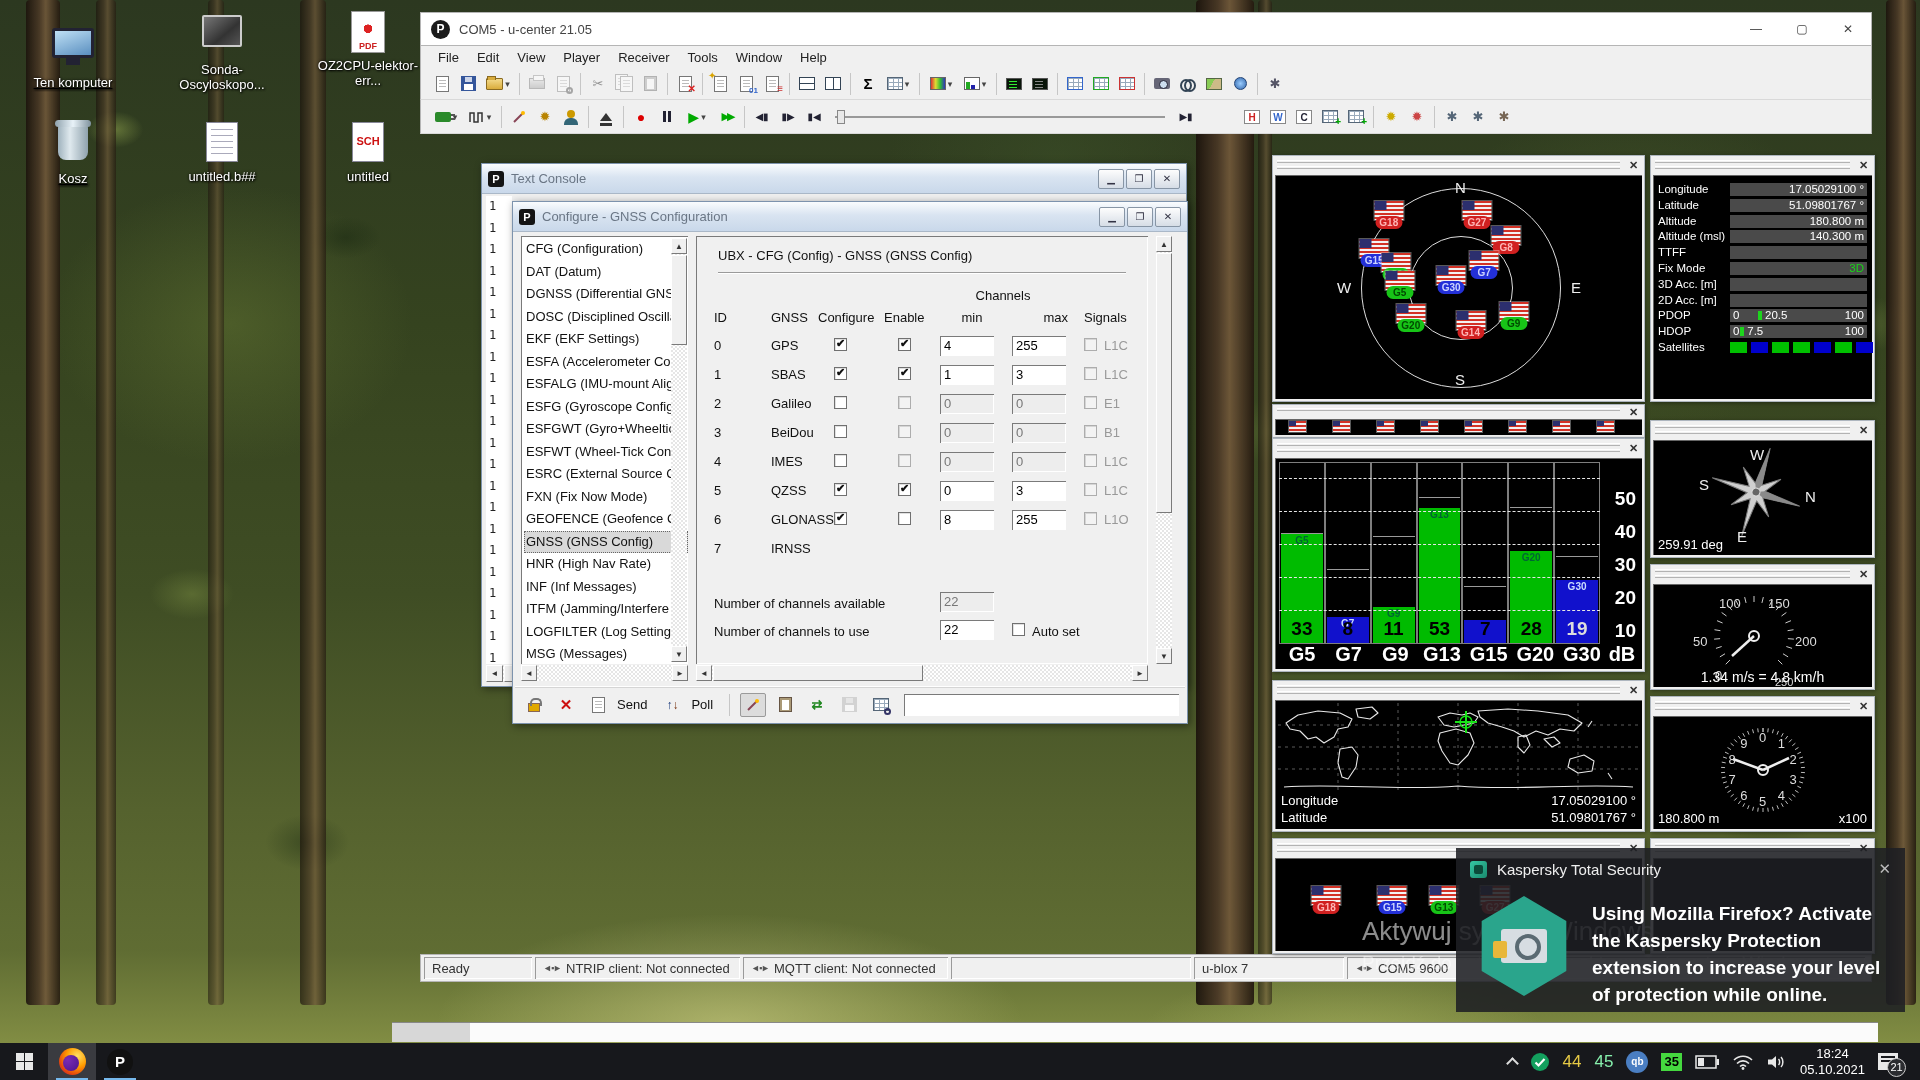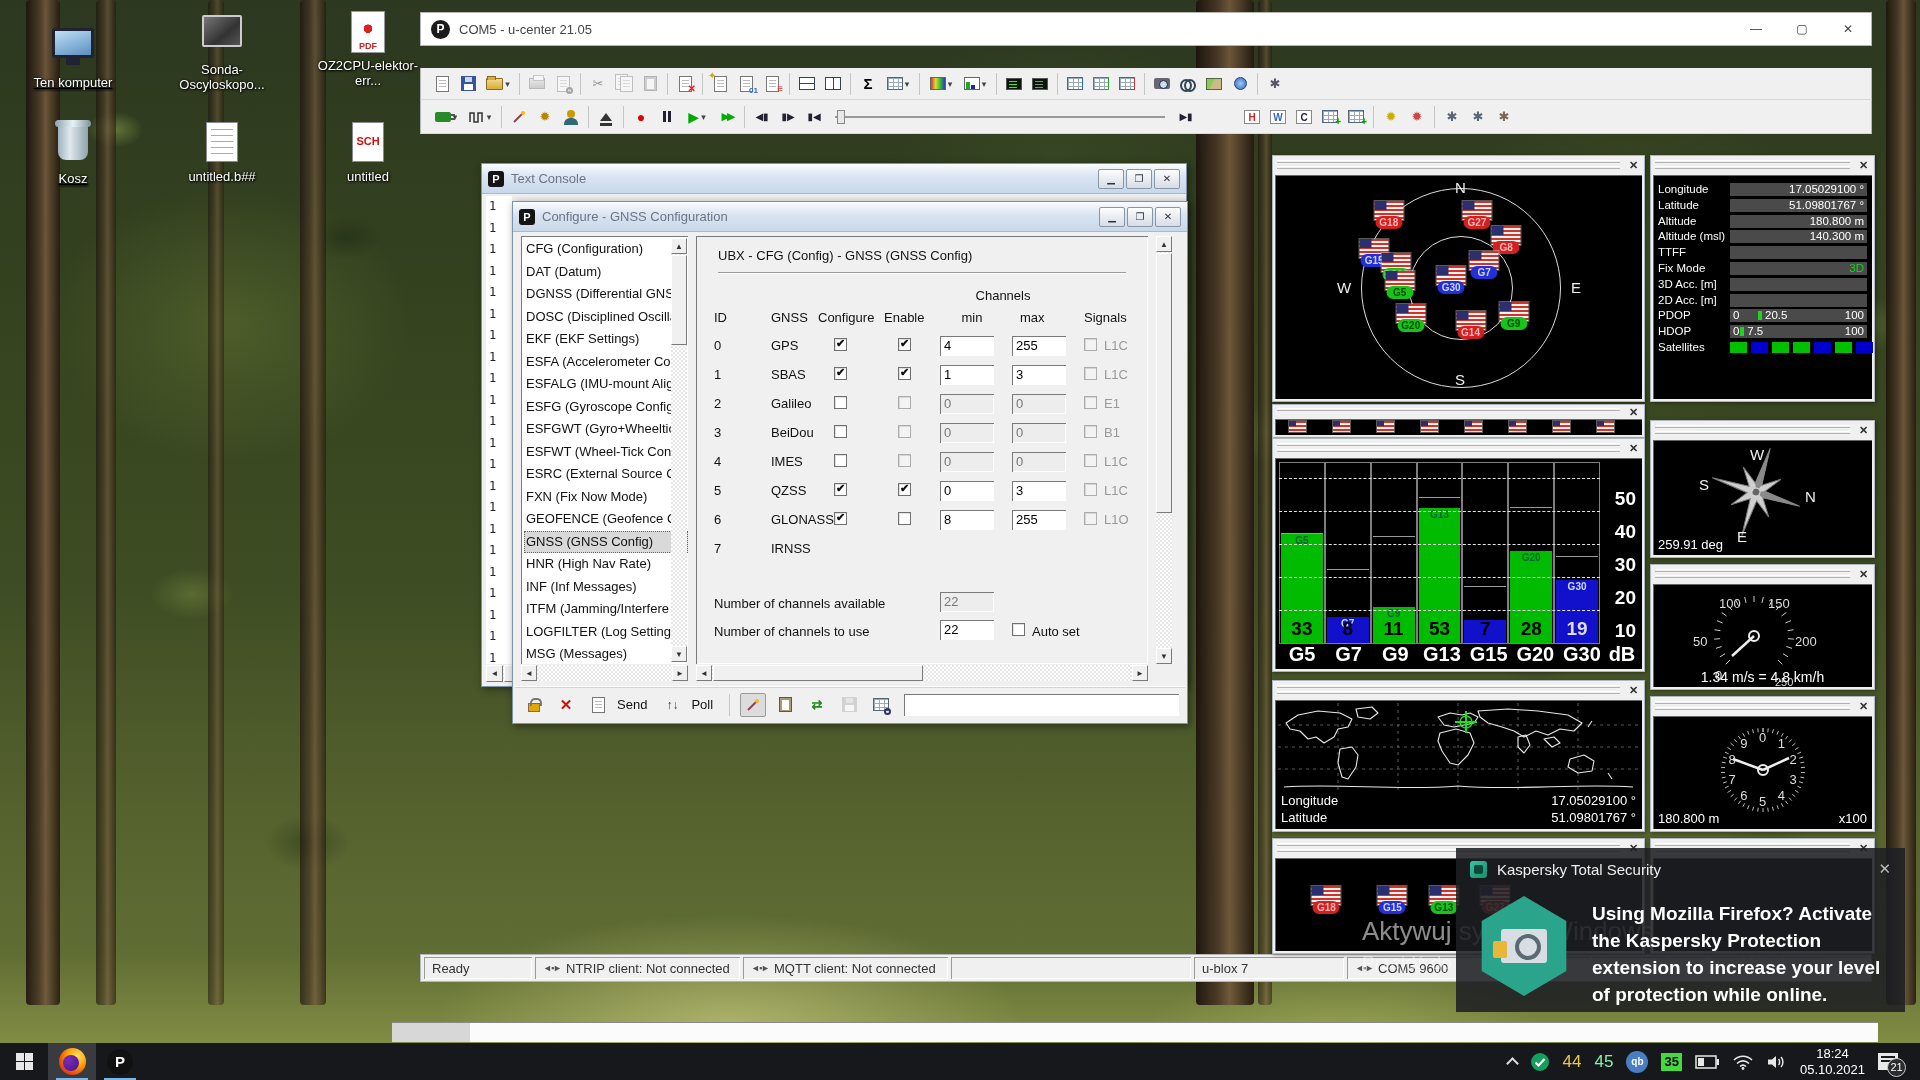--- a/index.html
+++ b/index.html
@@ -260,20 +260,30 @@
 
   <div id="titlebar" class="chrome">
     <div class="plogo">P</div>
     <div class="ttl">COM5 - u-center 21.05</div>
     <div class="winbtns">
       <div class="winbtn">—</div>
       <div class="winbtn">▢</div>
       <div class="winbtn">✕</div>
     </div>
   </div>
+  <div id="menubar" class="chrome">
+      <div class="menu-item">File</div>
+      <div class="menu-item">Edit</div>
+      <div class="menu-item">View</div>
+      <div class="menu-item">Player</div>
+      <div class="menu-item">Receiver</div>
+      <div class="menu-item">Tools</div>
+      <div class="menu-item">Window</div>
+      <div class="menu-item">Help</div>
+    </div>
   <div id="tb1" class="chrome toolbar">
       <div class="tbi">
         <i class="gdoc"></i>
       </div>
       <div class="tbi">
         <i class="gfloppy"></i>
       </div>
       <div class="tbi dd">
         <i class="gfolder"></i>
       </div>
@@ -579,21 +589,21 @@
     <div id="rpanel">
       <div class="dlbl" style="position:absolute;left:22px;top:12px">UBX - CFG (Config) - GNSS (GNSS Config)</div>
       <div class="hr-et" style="left:22px;right:22px;top:36px"></div>
       <div class="dlbl" style="position:absolute;left:244px;top:52px;width:126px;text-align:center">Channels</div>
       <div id="gnss-cols">
           <div class="dlbl" style="position: absolute; left: 18px; top: 74px; width: 30px;">ID</div>
           <div class="dlbl" style="position: absolute; left: 75px; top: 74px; width: 46px;">GNSS</div>
           <div class="dlbl" style="position: absolute; left: 122px; top: 74px; width: 60px;">Configure</div>
           <div class="dlbl" style="position: absolute; left: 188px; top: 74px; width: 48px;">Enable</div>
           <div class="dlbl" style="position: absolute; left: 252px; top: 74px; width: 48px; text-align: center;">min</div>
-          <div class="dlbl" style="position: absolute; left: 324px; top: 74px; width: 48px; text-align: left;">max</div>
+          <div class="dlbl" style="position: absolute; left: 324px; top: 74px; width: 48px; text-align: right;">max</div>
           <div class="dlbl" style="position: absolute; left: 388px; top: 74px; width: 60px;">Signals</div>
         </div>
       <div id="gnss-rows">
           <div style="position: absolute; left: 0px; top: 100px; right: 0px; height: 24px;">
             <div class="dlbl" style="position: absolute; left: 18px; top: 2px;">0</div>
             <div class="dlbl" style="position: absolute; left: 75px; top: 2px;">GPS</div>
             <div class="cb on" style="position: absolute; left: 138px; top: 2px;"></div>
             <div class="cb on" style="position: absolute; left: 202px; top: 2px;"></div>
             <div class="din" style="position: absolute; left: 244px; top: 0px; width: 54px;">4</div>
             <div class="din" style="position: absolute; left: 316px; top: 0px; width: 54px;">255</div>

